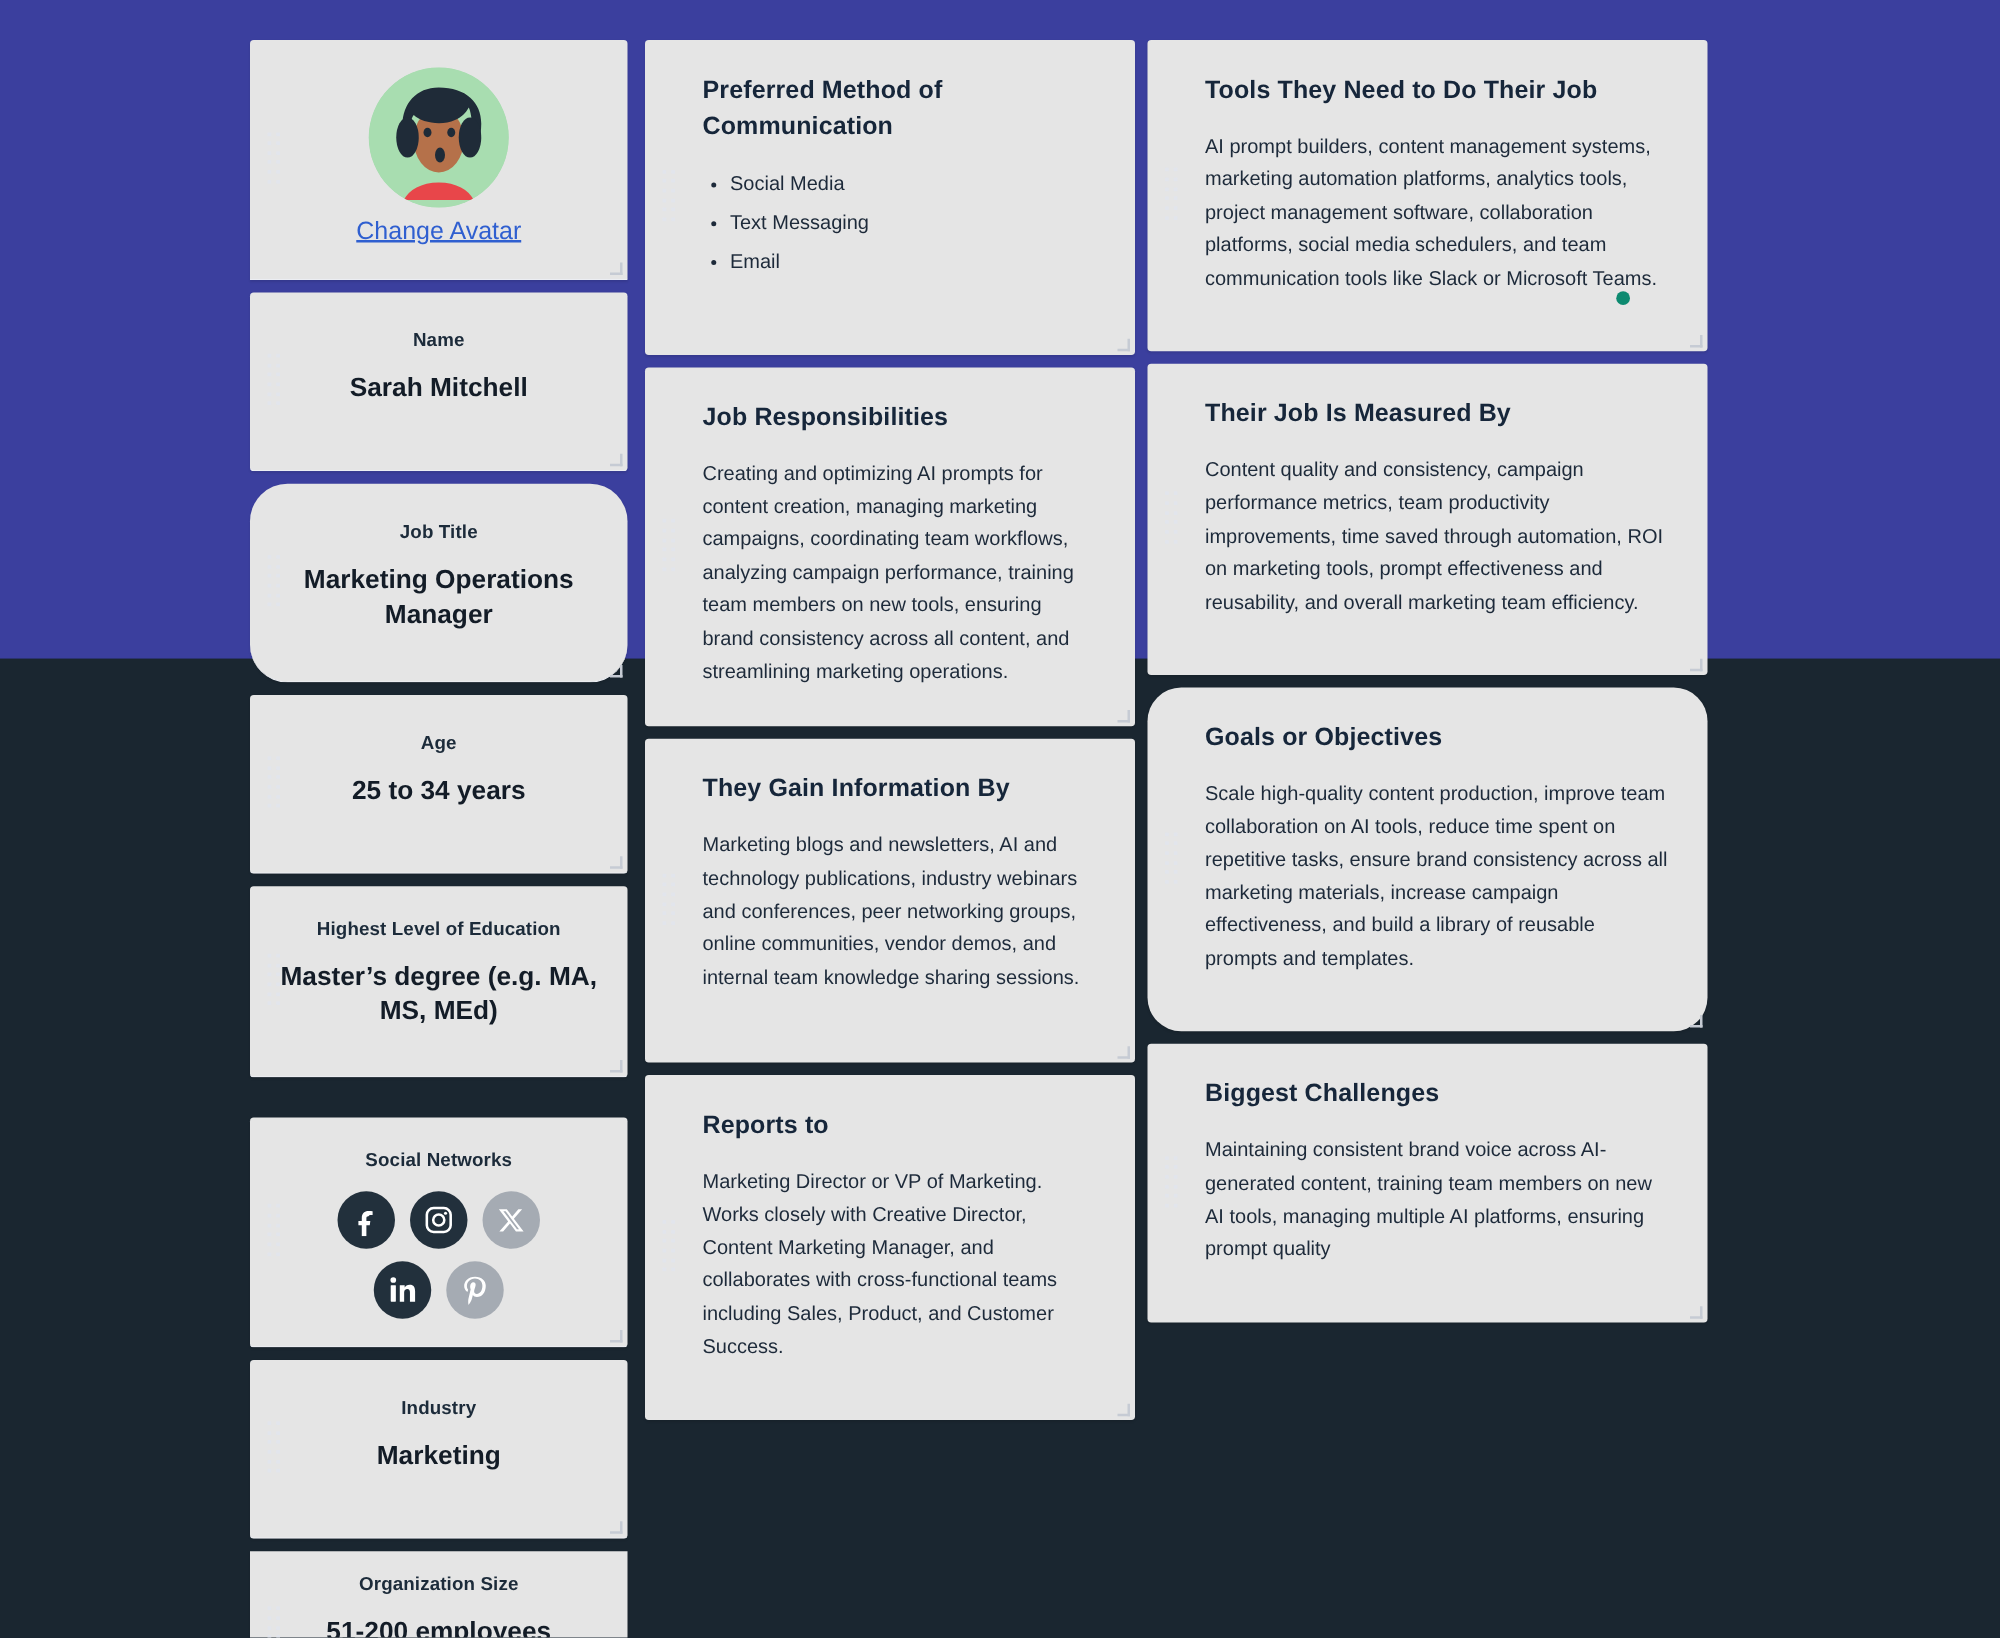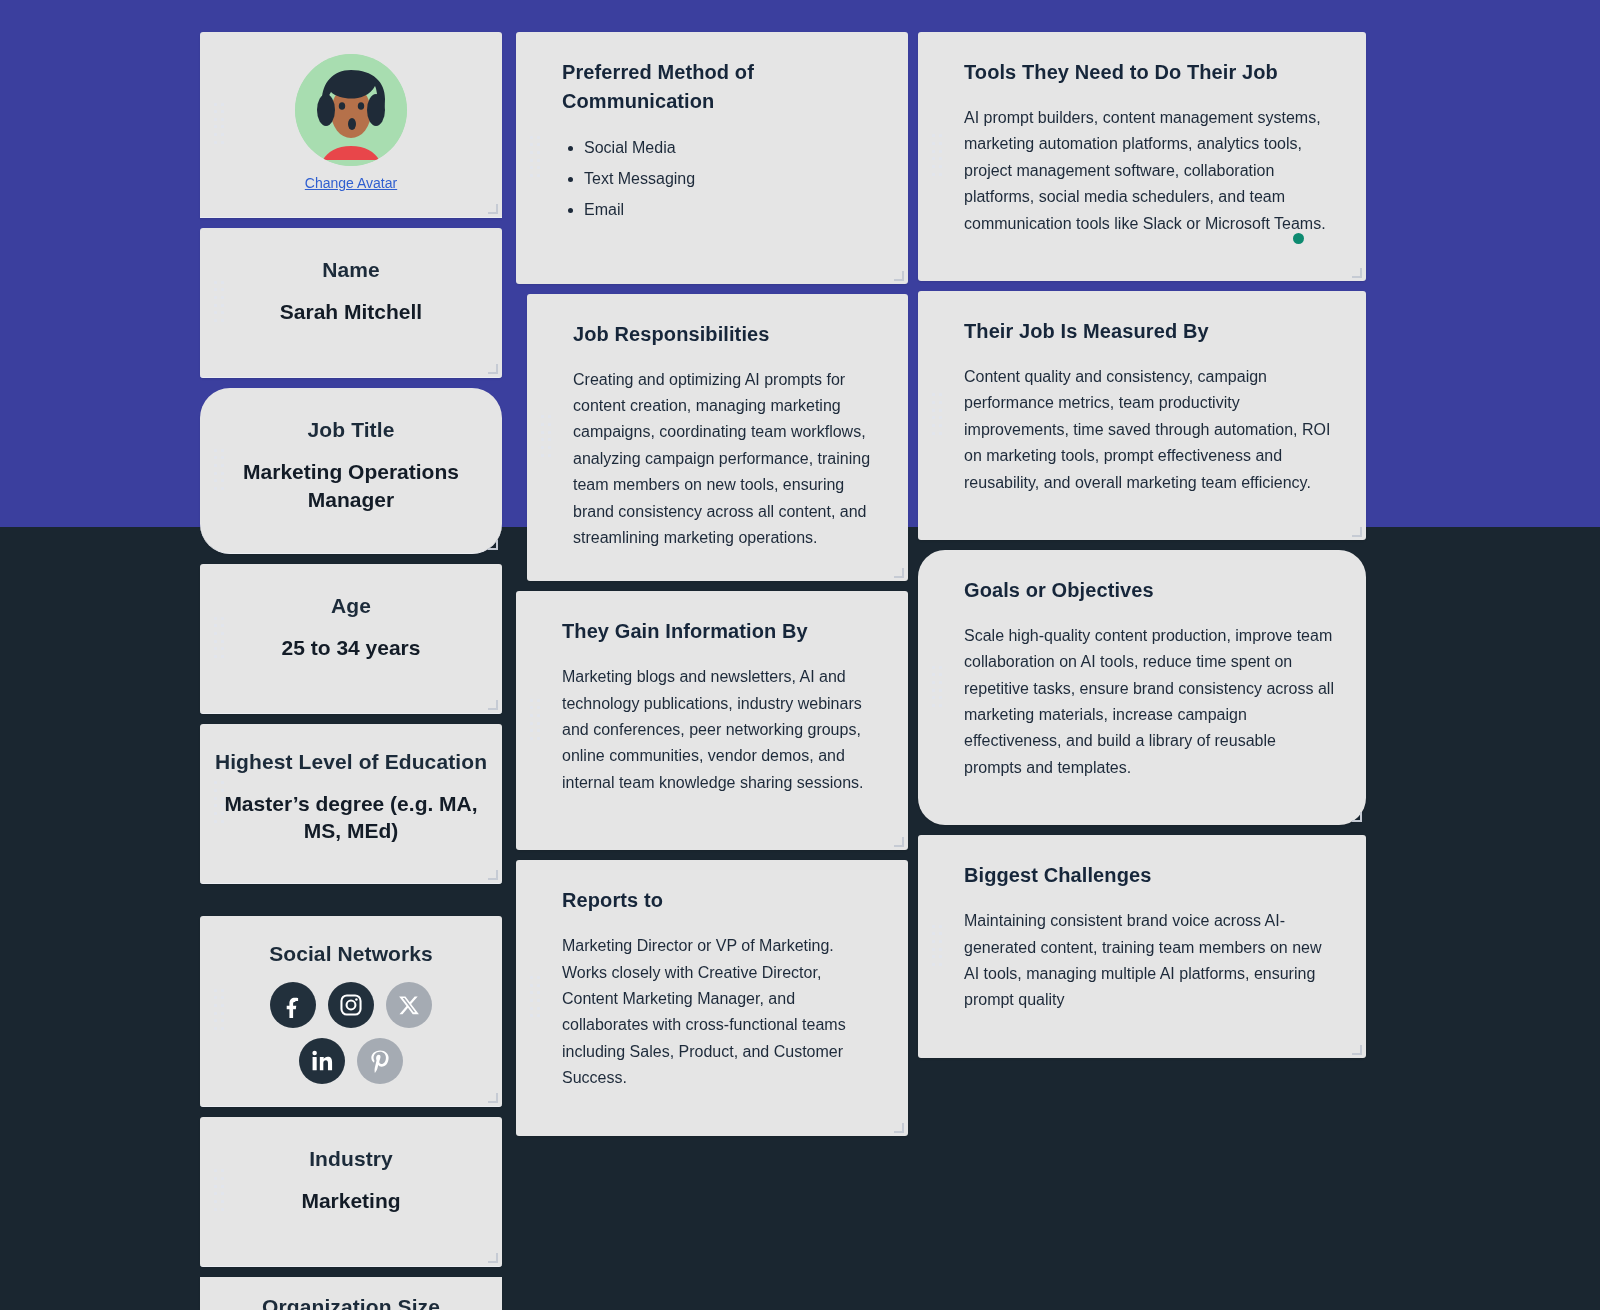--- a/index.html
+++ b/index.html
@@ -113,28 +113,28 @@
     border-radius: 50%;
     overflow: hidden;
     background: #a8ddb0;
     position: relative;
   }
   .avatar-wrap svg { display: block; width: 112px; height: 112px; }
 
   .change-avatar {
     display: inline-block;
     color: #2f5fd0;
-    font-size: 14px;
+    font-size: 20px;
     text-decoration: underline;
     cursor: pointer;
     margin-bottom: 4px;
   }
 
   .field-label {
-    font-size: 21px;
+    font-size: 15px;
     font-weight: 700;
     color: #1c2b3a;
     letter-spacing: 0.1px;
     margin-bottom: 16px;
   }
   .field-value {
     font-size: 21px;
     font-weight: 700;
     color: #131c27;
     line-height: 1.3;
@@ -439,21 +439,21 @@
       </span>
       <div class="card-title">Preferred Method of Communication</div>
       <ul class="card-list">
         <li>Social Media</li>
         <li>Text Messaging</li>
         <li>Email</li>
       </ul>
       <span class="resize-corner"></span>
     </div>
 
-    <div class="card content-card" style="margin-left:11px;">
+    <div class="card content-card" style="">
       <span class="drag-handle">
         <i></i>
           <i></i>
           <i></i>
           <i></i>
           <i></i>
           <i></i>
           <i></i>
           <i></i>
           <i></i>

